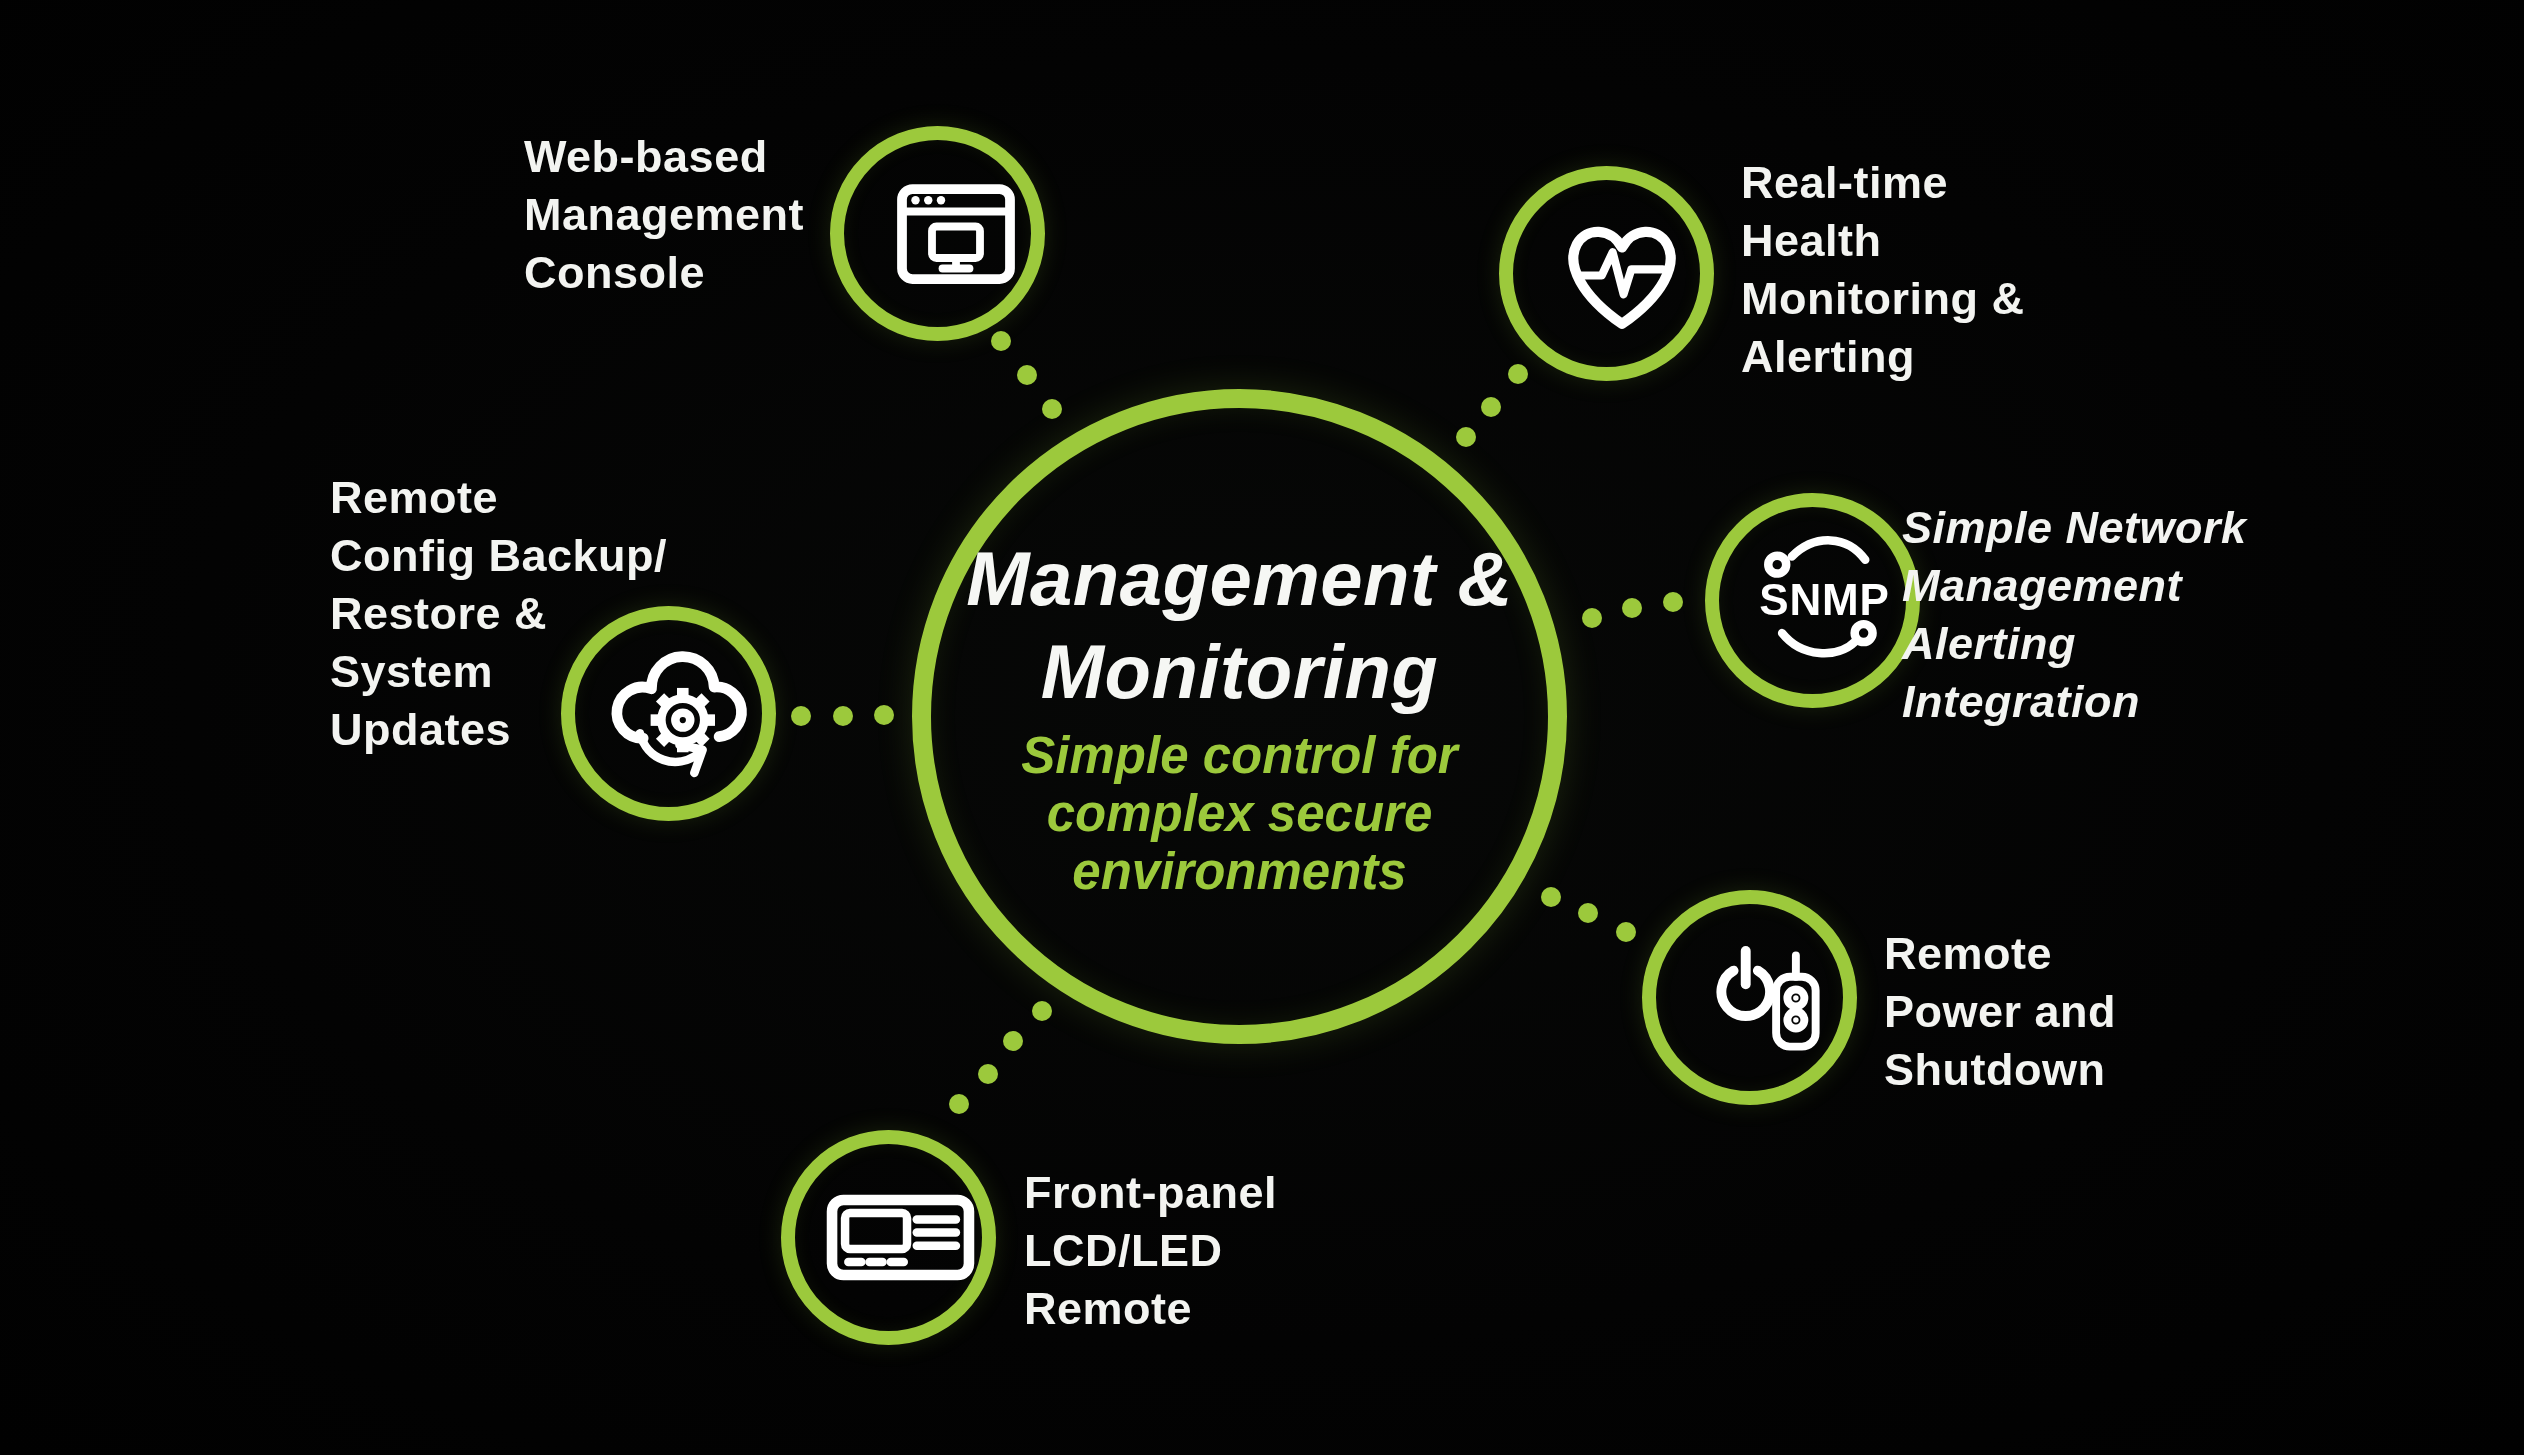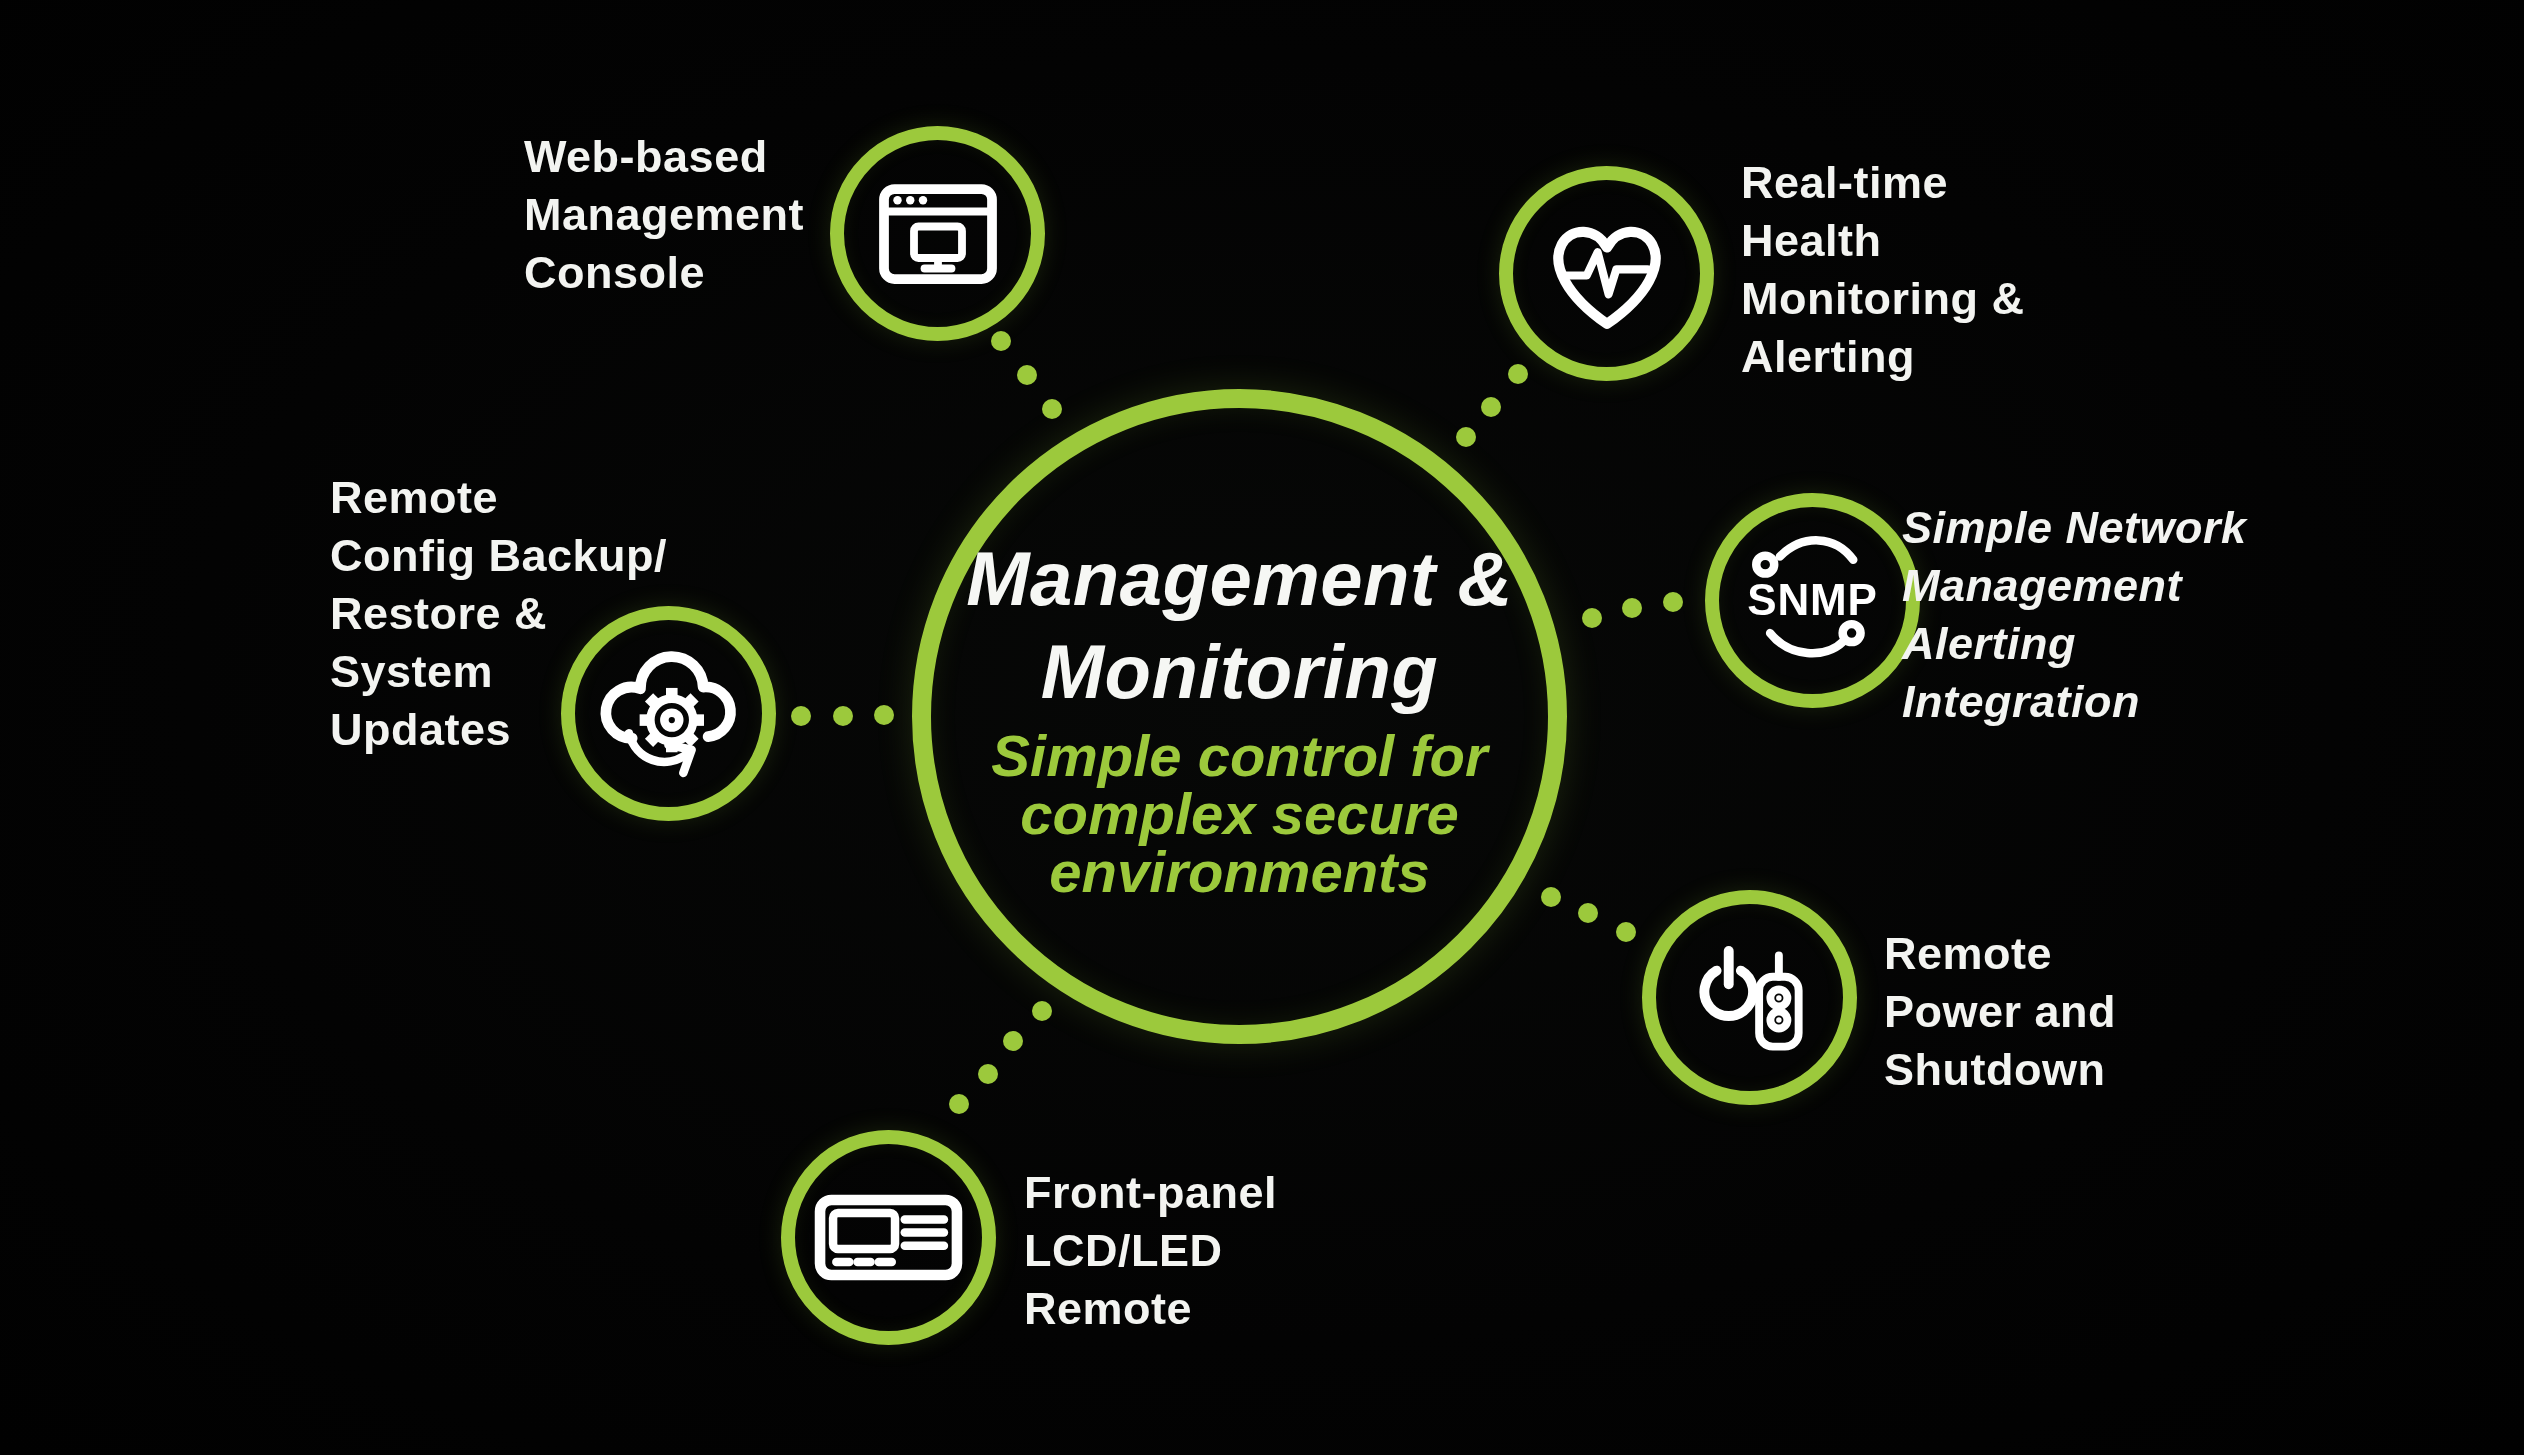--- a/index.html
+++ b/index.html
@@ -10,24 +10,24 @@
   }
   .center-circle{
     position:absolute;left:912px;top:389px;width:655px;height:655px;
     border:19.5px solid var(--accent);border-radius:50%;box-sizing:border-box;
     display:flex;flex-direction:column;align-items:center;justify-content:center;
     text-align:center;
     box-shadow:0 0 37px rgba(150,202,60,.16), inset 0 0 28px rgba(150,202,60,.10);
     font-style:italic;
   }
   .center-title{font-size:76px;line-height:93px;font-weight:700;color:#f6f7f4;letter-spacing:0.5px;}
-  .center-sub{margin-top:9px;font-size:58px;line-height:58px;font-weight:700;color:var(--accent);}
+  .center-sub{margin-top:9px;font-size:51px;line-height:58px;font-weight:700;color:var(--accent);}
   .node-circle{
     position:absolute;width:215px;height:215px;border:14px solid var(--accent);
-    border-radius:50%;box-sizing:border-box;display:flex;align-items:center;justify-content:center;
+    border-radius:50%;box-sizing:border-box;display:flex;align-items:center;justify-content:flex-end;
     box-shadow:0 0 24px rgba(150,202,60,.15), inset 0 0 16.7px rgba(150,202,60,.08);
   }
   .label{position:absolute;font-weight:700;font-size:45px;line-height:58px;color:#f3f4f1;letter-spacing:0.5px;}
   .label .ln{display:block;}
   .lbl-right{text-align:left;}
   .dot{position:absolute;width:20.4px;height:20.4px;border-radius:50%;background:var(--accent);}
   .ic{stroke:#ffffff;fill:none;stroke-width:6.5;stroke-linecap:round;stroke-linejoin:round;}
   .ic-thin{stroke-width:5.2;}
   .ic-fill{fill:#ffffff;stroke:none;}
   .snmp-text{fill:#ffffff;font-family:"Liberation Sans","DejaVu Sans",sans-serif;font-weight:700;font-size:27px;letter-spacing:.5px;}

